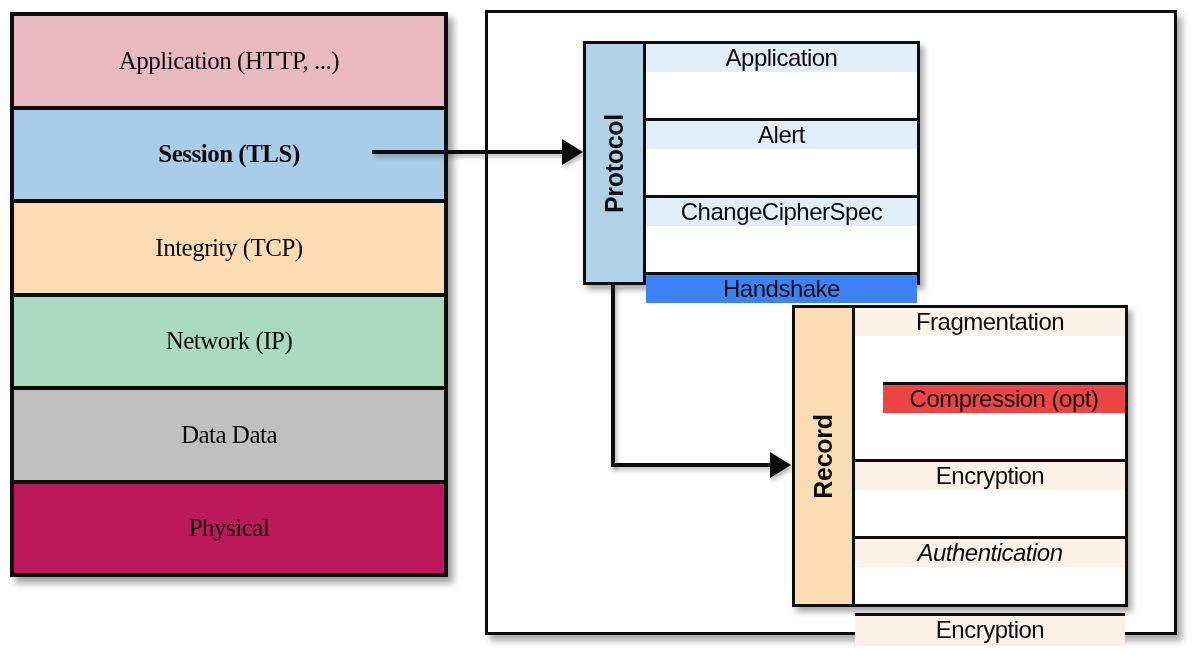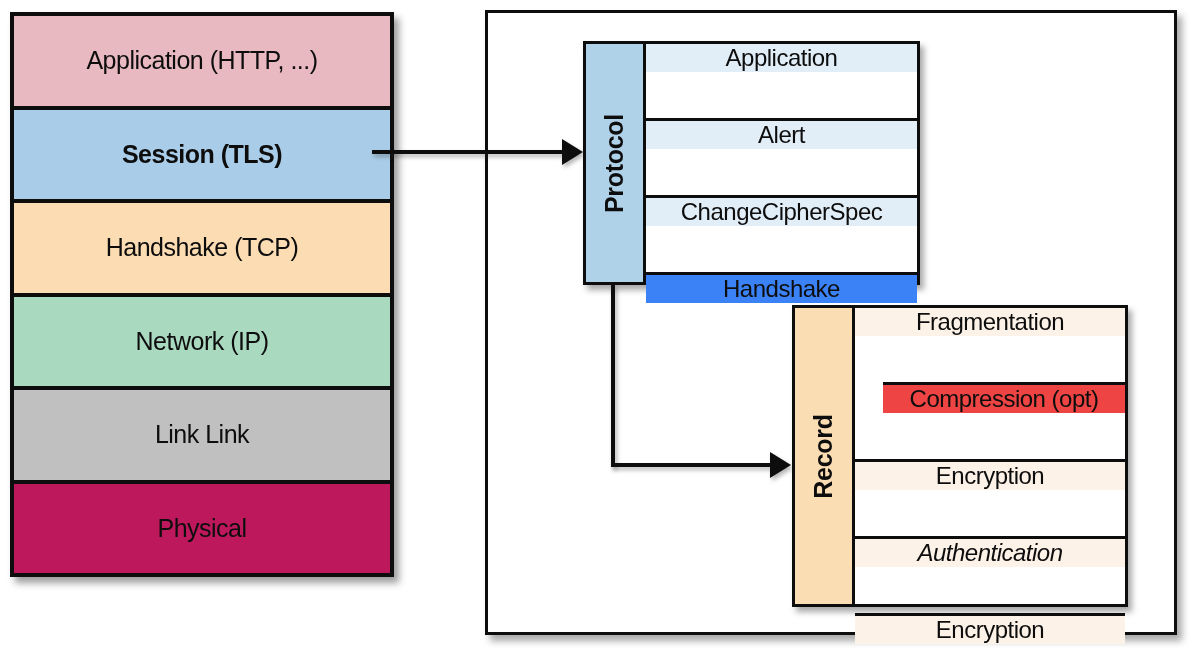--- a/index.html
+++ b/index.html
@@ -14,27 +14,28 @@
     width: 1200px;
     height: 658px;
     background: #ffffff;
     overflow: hidden;
   }
 
   
   .stack {
     position: absolute;
     left: 10px; top: 12px;
-    width: 384px; height: 565px;
+    width: 438px; height: 565px;
     border: 4px solid #0d0d0d;
     display: flex;
     flex-direction: column;
     box-shadow: 5px 6px 7px rgba(40,40,40,0.45);
     z-index: 5;
     background: #fff;
+    font-family: Liberation Serif, serif;
   }
   .stack-row {
     flex: 1;
     display: flex;
     align-items: center;
     justify-content: center;
     border-top: 4px solid #0d0d0d;
     font-size: 25px;
     letter-spacing: -0.5px;
   }
@@ -121,27 +122,27 @@
 <div class="canvas">
 
   <div class="stack">
     <div class="stack-row" style="background-color: rgb(232, 185, 193);">
       <span>Application (HTTP, ...)</span>
     </div>
     <div class="stack-row" style="background-color: rgb(169, 205, 232);">
       <span class="bold">Session (TLS)</span>
     </div>
     <div class="stack-row" style="background-color: rgb(251, 220, 179);">
-      <span>Handshake (TCP)</span>
+      <span>Integrity (TCP)</span>
     </div>
     <div class="stack-row" style="background-color: rgb(169, 217, 191);">
       <span>Network (IP)</span>
     </div>
     <div class="stack-row" style="background-color: rgb(192, 192, 192);">
-      <span>Link Link</span>
+      <span>Data Data</span>
     </div>
     <div class="stack-row" style="background-color: #be185d;">
       <span>Physical</span>
     </div>
   </div>
 
   <div class="outer-box"></div>
 
   <div class="sub-table protocol">
     <div class="vbar" style="background-color: rgb(176, 210, 233);">

